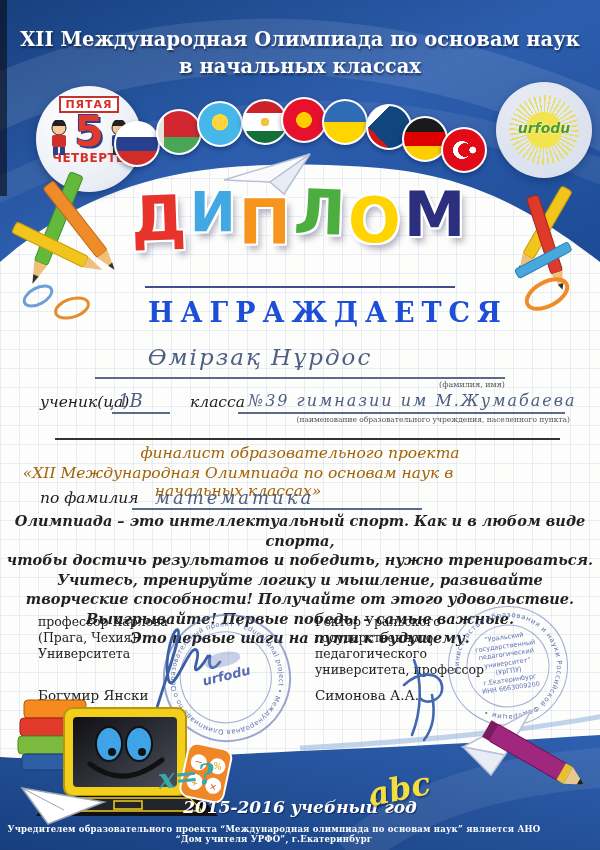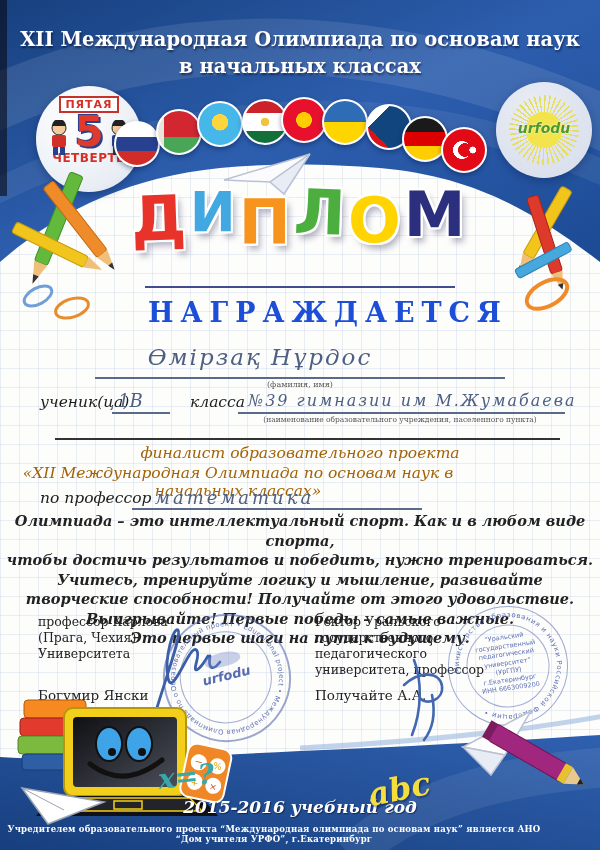--- a/index.html
+++ b/index.html
@@ -48,21 +48,21 @@
   .dl:nth-child(3){transform:translateY(6px);}
   .dl:nth-child(4){transform:translateY(-4px) rotate(2deg);}
   .dl:nth-child(5){transform:translateY(4px);}
   .dl:nth-child(6){transform:translateY(-2px);}
 
   .rule{background:#434c8e;height:2px;}
   .award-heading{left:0;top:297px;width:600px;text-align:center;color:#1d4ed8;font-weight:bold;
     font-size:27px;letter-spacing:7px;padding-left:28px;}
   .hand{font-style:italic;color:#4d5f82;}
   .name-hand{left:80px;top:344px;width:360px;text-align:center;font-size:23px;letter-spacing:2px;}
-  .caption{color:#555;font-size:8px;text-align:center;}
+  .caption{color:#555;font-size:8px;text-align:right;}
   .label-bi{font-weight:normal;font-style:italic;font-size:15.5px;color:#1c1c1c;}
   .navy{color:#a16207;}
   .line{background:#5a6a8a;height:1.5px;}
   .motivation{left:0;top:511px;width:600px;text-align:center;font-weight:bold;font-style:italic;
     font-size:14.5px;line-height:19.5px;color:#222;}
   .sig-block{font-size:12.5px;line-height:16px;color:#222;}
   .sig-name{font-size:13.5px;color:#222;}
 
   
   .stamp{border-radius:50%;}
@@ -216,21 +216,21 @@
   <div class="abs z2 line" style="left:112px;top:412px;width:58px"></div>
   <div class="abs z2 label-bi" style="left:190px;top:393px">класса</div>
   <div class="abs z2 hand" style="left:248px;top:391px;font-size:16px;letter-spacing:2px">№39 гимназии им М.Жумабаева</div>
   <div class="abs z2 line" style="left:238px;top:412px;width:327px"></div>
   <div class="abs z2 caption" style="left:230px;top:415px;width:340px;font-size:7.5px">(наименование образовательного учреждения, населенного пункта)</div>
 
   <div class="abs z2 line" style="left:55px;top:438px;width:505px;background:#333"></div>
 
   <div class="abs z2 label-bi navy" style="left:0;top:444px;width:600px;text-align:center">финалист образовательного проекта</div>
   <div class="abs z2 label-bi navy" style="left:0;top:464px;width:476px;text-align:center">«XII Международная Олимпиада по основам наук в начальных классах»</div>
-  <div class="abs z2 label-bi" style="left:40px;top:489px">по профессор</div>
+  <div class="abs z2 label-bi" style="left:40px;top:489px">по фамилия</div>
   <div class="abs z2 hand" style="left:155px;top:487px;font-size:18px;letter-spacing:3px">математика</div>
   <div class="abs z2 line" style="left:132px;top:508px;width:290px"></div>
 
   <div class="abs z2 motivation">
       <div>Олимпиада – это интеллектуальный спорт. Как и в любом виде спорта,</div>
       <div>чтобы достичь результатов и победить, нужно тренироваться.</div>
       <div>Учитесь, тренируйте логику и мышление, развивайте</div>
       <div>творческие способности! Получайте от этого удовольствие.</div>
       <div>Выигрывайте! Первые победы – самые важные.</div>
       <div>Это первые шаги на пути к будущему.</div>
@@ -260,21 +260,21 @@
       </text>
     </svg>
   </div>
 
   <div class="abs z2 sig-block" style="left:315px;top:614px;width:185px">
       <div>Ректор Уральского</div>
       <div>государственного</div>
       <div>педагогического</div>
       <div>университета, профессор</div>
     </div>
-  <div class="abs z2 sig-name" style="left:315px;top:687px">Получайте А.А.</div>
+  <div class="abs z2 sig-name" style="left:315px;top:687px">Симонова А.А.</div>
 
   <svg class="abs z2" style="left:392px;top:640px" width="75" height="110">
     <path d="M22,20 C30,40 30,70 20,95 M12,45 C28,30 48,32 50,46 C52,60 34,66 28,58 M40,55 C44,75 40,90 32,100" fill="none" stroke="#4468b0" stroke-width="2.6" stroke-linecap="round"></path>
   </svg>
 
   <div class="abs z2 stamp stamp-right">
     <div class="stamp-right-lines">
         <div>“Уральский</div>
         <div>государственный</div>
         <div>педагогический</div>

